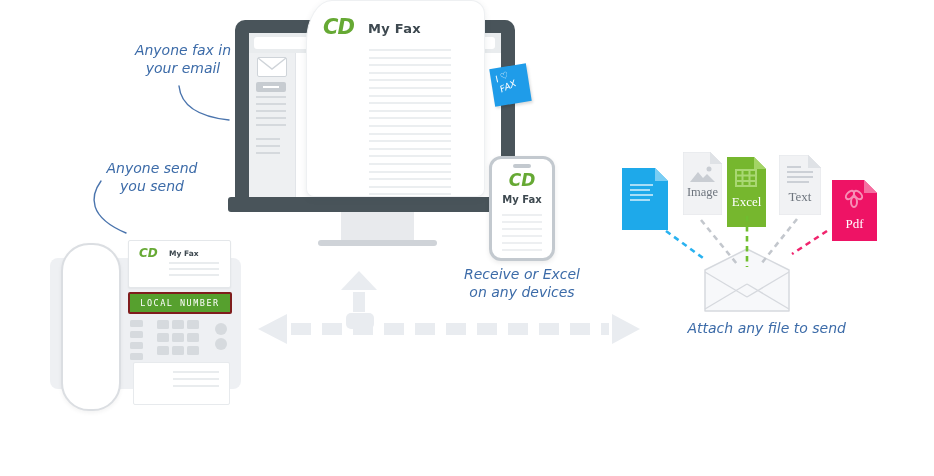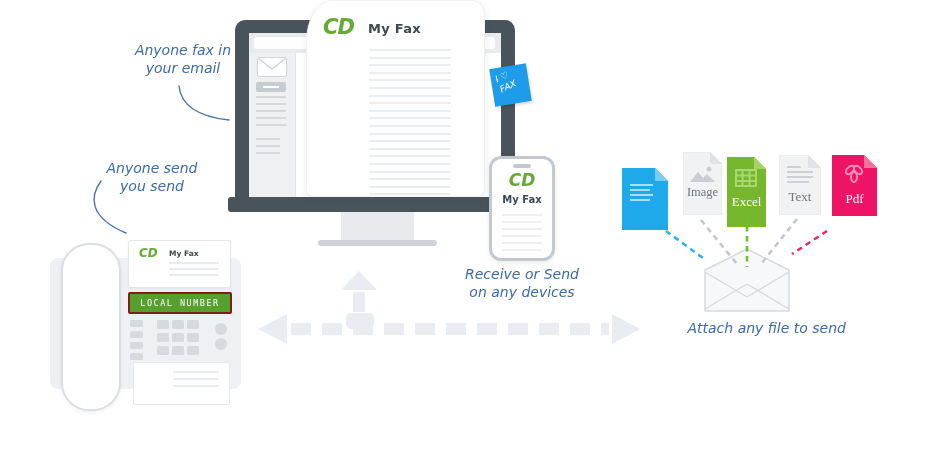--- a/index.html
+++ b/index.html
@@ -84,21 +84,21 @@
   .doc{position:absolute;}
   .doc svg{position:absolute;left:0;top:0;}
   .doc-label{position:absolute;left:0;right:0;text-align:center;
      font-family:"Liberation Serif",serif;}
   .doc-label.light{color:#6e757e;}
   .doc-label.white{color:#ffffff;}
   .doc-word{left:622px;top:168px;width:46px;height:62px;}
   .doc-image{left:673px;top:152px;width:39px;height:63px;margin-left:10px;}
   .doc-excel{left:727px;top:141px;width:39px;height:70px;margin-top:16px;}
   .doc-text{left:779px;top:155px;width:42px;height:60px;}
-  .doc-pdf{left:832px;top:155px;width:45px;height:61px;border-radius:9px;}
+  .doc-pdf{left:832px;top:180px;width:45px;height:61px;border-radius:9px;}
 
   .overlay{position:absolute;left:0;top:0;pointer-events:none;}
 </style>
 </head>
 <body>
 
 <div class="stage">
 
   <div class="abs monitor-bezel"></div>
   <div class="abs monitor-screen">
@@ -270,20 +270,20 @@
 
   <div class="hand ann-receive">
     <span>Anyone fax in</span><br>
     <span>your email</span>
   </div>
   <div class="hand ann-anyone">
     <span>Anyone send</span><br>
     <span>you send</span>
   </div>
   <div class="hand ann-devices">
-    <span>Receive or Send</span><br>
+    <span>Receive or Excel</span><br>
     <span>on any devices</span>
   </div>
   <div class="hand ann-attach">
     <span>Attach any file to send</span>
   </div>
 
 </div>
 
 </body></html>

